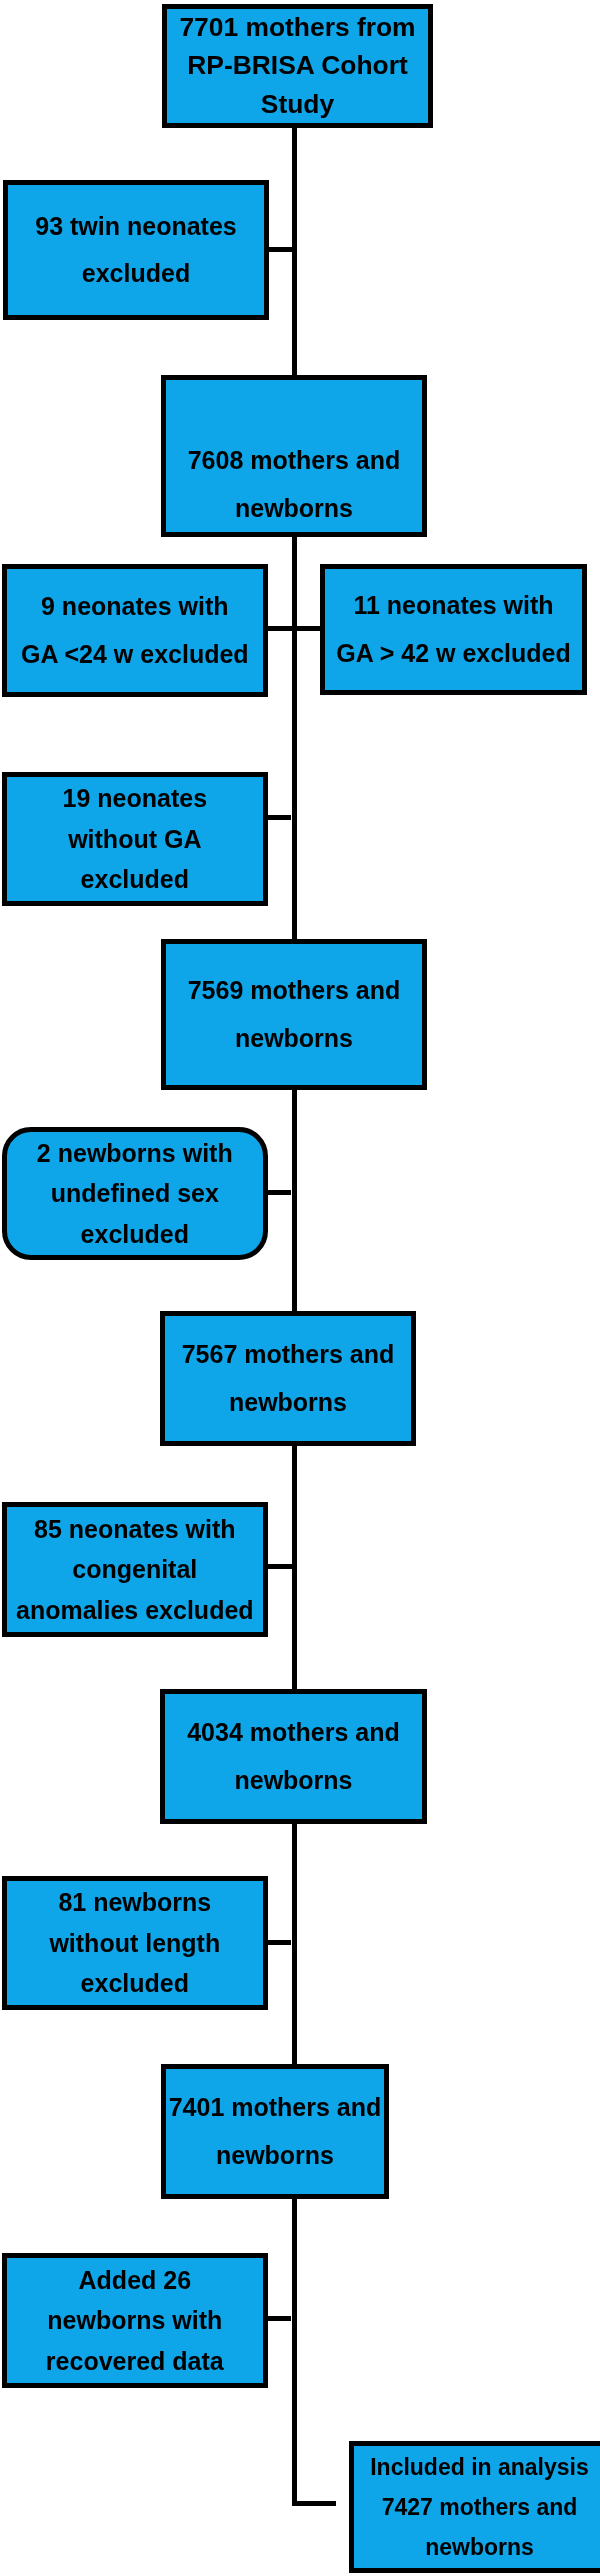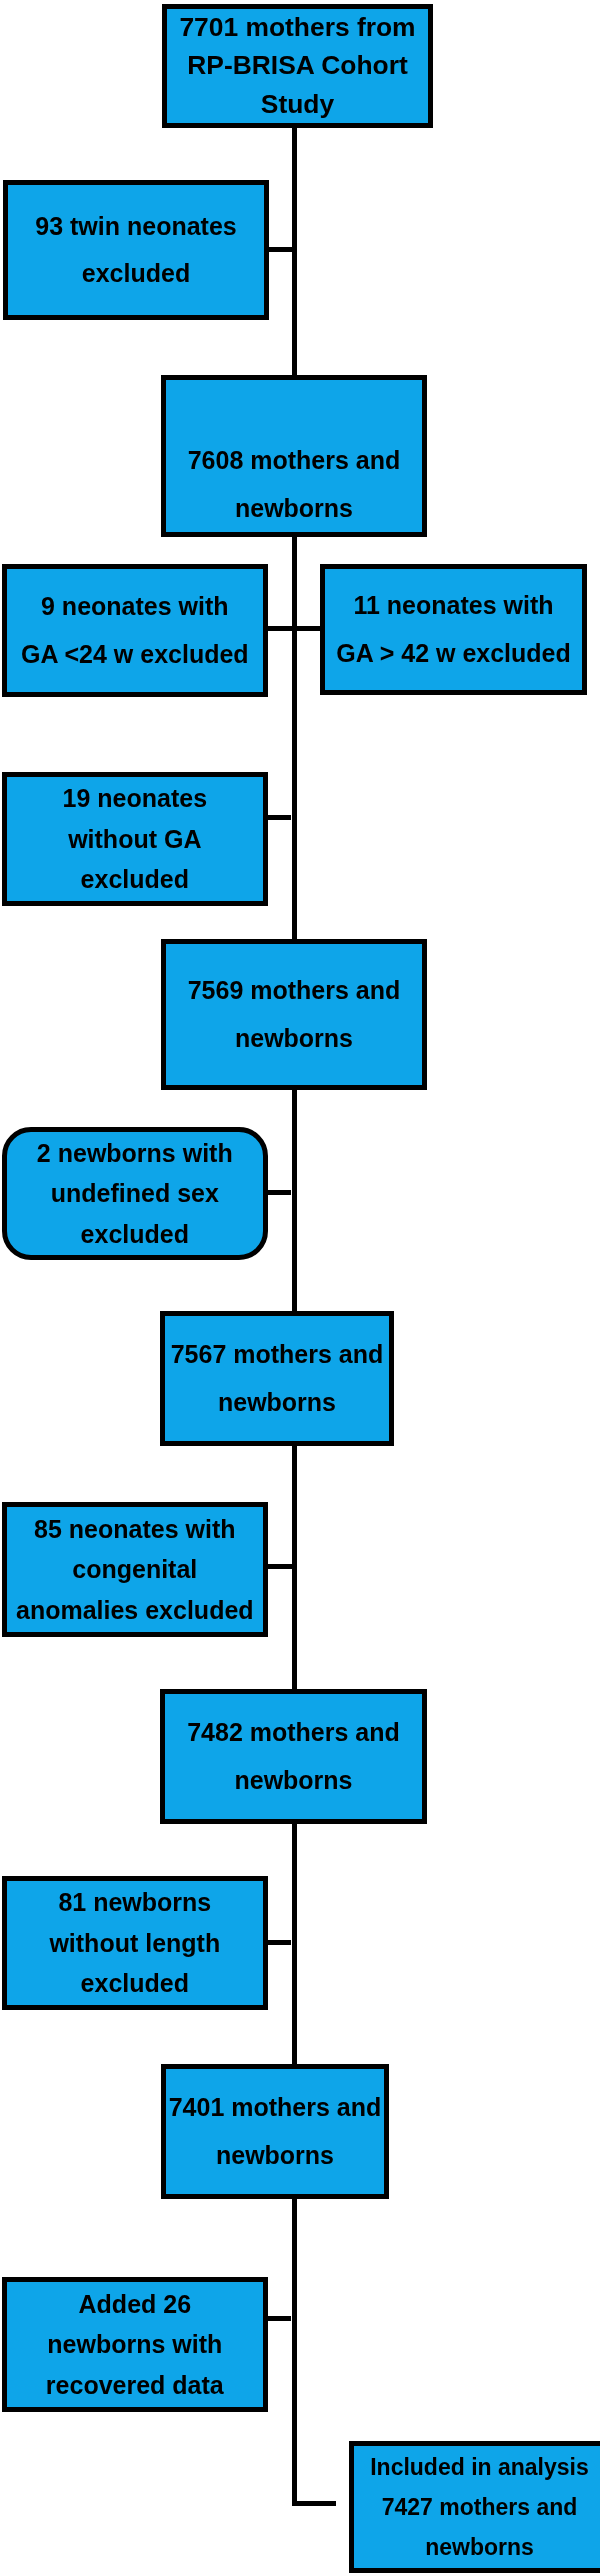--- a/index.html
+++ b/index.html
@@ -44,26 +44,26 @@
 
   
   #box-source          { left: 162px; top: 3.6px;    width: 271px; height: 124px; }
   #box-twins           { left: 3px;   top: 180px;  width: 266px; height: 140px; }
   #box-after-twins     { left: 161px; top: 375px;  width: 266px; height: 162px; align-items: flex-end; }
   #box-ga-low          { left: 1.8px;   top: 564px;  width: 266px; height: 133px; }
   #box-ga-high         { left: 320px; top: 564px;  width: 267px; height: 131px; }
   #box-no-ga           { left: 1.8px;   top: 752px; width: 266px; height: 134px; margin-top: 20px; }
   #box-after-ga        { left: 161px; top: 939px; width: 266px; height: 151px; }
   #box-sex             { left: 1.8px;   top: 1127px; width: 266px; height: 133px; border-radius: 29px; }
-  #box-after-sex       { left: 160px; top: 1311px; width: 234px; height: 135px; }
+  #box-after-sex       { left: 160px; top: 1311px; width: 256px; height: 135px; }
   #box-anomalies       { left: 1.8px;   top: 1502px; width: 266px; height: 135px; }
   #box-after-anomalies { left: 160px; top: 1689px; width: 267px; height: 135px; }
   #box-length          { left: 1.8px;   top: 1876px; width: 266px; height: 134px; }
   #box-after-length    { left: 161px; top: 2064px; width: 228px; height: 135px; }
-  #box-added           { left: 1.8px;   top: 2253px; width: 266px; height: 135px; margin-top: 24px; }
+  #box-added           { left: 1.8px;   top: 2253px; width: 266px; height: 135px; }
   #box-final           { left: 333px; top: 2441px; width: 261px; height: 132px; margin-left: 16px; }
 
   
   #conn-spine     { left: 292px; top: 126px;  width: 5.4px;  height: 2380px; }
   #conn-twins     { left: 269px; top: 247px;  width: 23px; height: 5.4px; }
   #conn-ga        { left: 268px; top: 626px; width: 52px; height: 5.4px; }
   #conn-no-ga     { left: 268px; top: 815px; width: 23.4px; height: 5.4px; }
   #conn-sex       { left: 268px; top: 1190px; width: 23.4px; height: 5.4px; }
   #conn-anomalies { left: 268px; top: 1564px; width: 24px; height: 5.4px; }
   #conn-length    { left: 268px; top: 1940px; width: 23.4px; height: 5.4px; }
@@ -133,21 +133,21 @@
 newborns</div>
   </div>
 
   <div class="box fs42-tri" id="box-anomalies">
     <div class="txt">85 neonates with
 congenital
 anomalies excluded</div>
   </div>
 
   <div class="box fs42-wide" id="box-after-anomalies">
-    <div class="txt">7482 mothers and
+    <div class="txt">4034 mothers and
 newborns</div>
   </div>
 
   <div class="box fs42-tri" id="box-length">
     <div class="txt">81 newborns
 without length
 excluded</div>
   </div>
 
   <div class="box fs42-wide" id="box-after-length">

